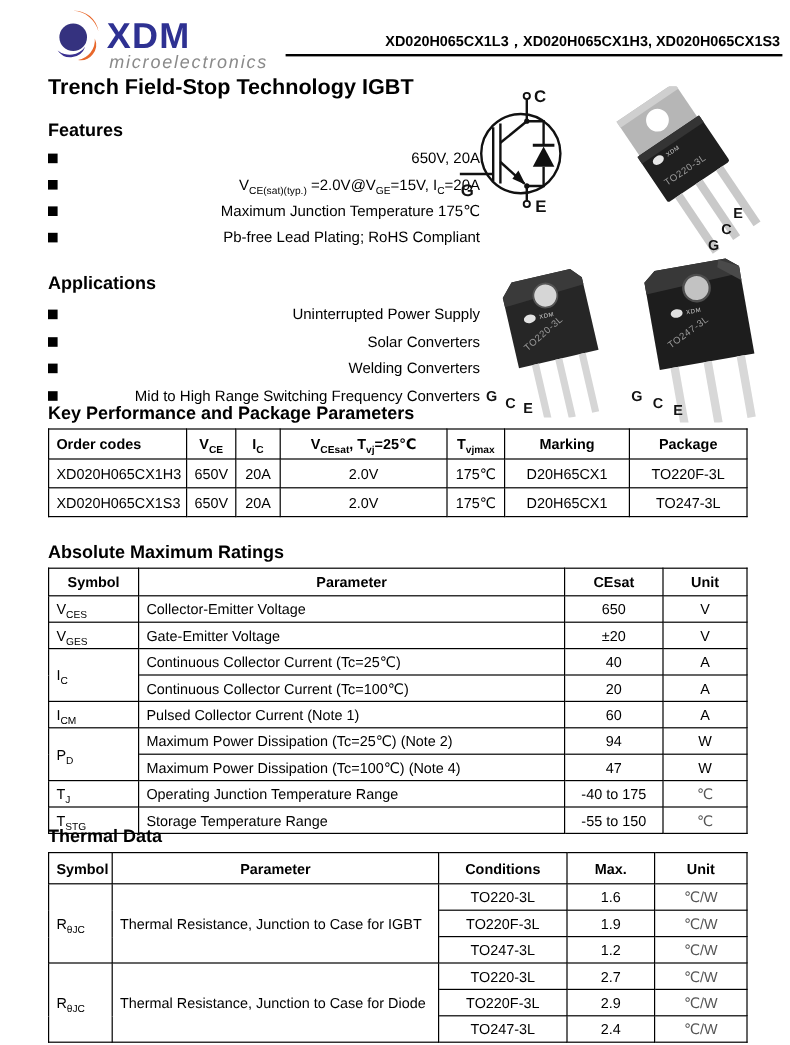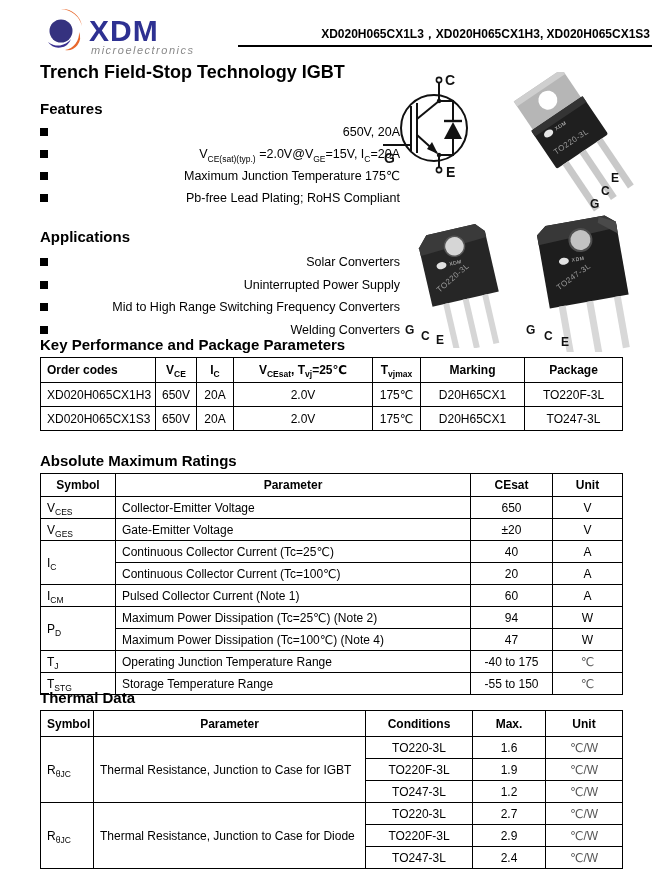--- a/index.html
+++ b/index.html
@@ -3,21 +3,21 @@
 <meta charset="utf-8">
 <style>
   html,body{margin:0;padding:0;background:#ffffff;}
   body{font-family:"Liberation Sans","DejaVu Sans",sans-serif;color:#000;}
   .page{position:relative;width:658px;height:871px;background:#fff;overflow:hidden;}
 
   
   .logo-wrap{position:absolute;left:35px;top:4px;width:190px;height:56px;}
   .logo-mark{position:absolute;left:0;top:2px;width:50px;height:50px;}
   .brand{position:absolute;left:54px;top:10px;font-size:30px;font-weight:bold;color:#2e3192;letter-spacing:1px;}
-  .brand-sub{position:absolute;left:56px;top:40px;font-size:11px;font-style:italic;color:#8a8a8a;letter-spacing:1.5px;}
+  .brand-sub{position:absolute;left:56px;top:40px;font-size:15px;font-style:italic;color:#8a8a8a;letter-spacing:1.5px;}
   .part-numbers{position:absolute;right:8px;top:26px;font-size:12px;font-weight:bold;white-space:nowrap;}
   .header-rule{position:absolute;left:238px;right:6px;top:45px;height:2px;background:#000;}
 
   .doc-title{position:absolute;left:40px;top:62px;font-size:18px;font-weight:bold;}
 
   .section-h{position:absolute;left:40px;font-size:15px;font-weight:bold;}
   .bullet-list{position:absolute;left:40px;width:360px;text-align:right;}
   .bullet-item{position:relative;padding-left:30px;margin-bottom:9px;font-size:12.5px;line-height:13px;}
   .bullet-item .sq{position:absolute;left:0;top:2px;width:8px;height:8px;background:#000;}
   sub{font-size:8.5px;line-height:0;}
@@ -127,33 +127,33 @@
     </g>
     <text class="pin-label" x="121" y="110">E</text>
     <text class="pin-label" x="111" y="123">C</text>
     <text class="pin-label" x="100" y="136">G</text>
   </svg>
 
   <div class="section-h" style="top:228px;">Applications</div>
   <div class="bullet-list app-list" style="top:256px;">
     <div class="bullet-item">
       <span class="sq"></span>
+      <span>Uninterrupted Power Supply</span>
+    </div>
+    <div class="bullet-item">
+      <span class="sq"></span>
       <span>Solar Converters</span>
     </div>
     <div class="bullet-item">
       <span class="sq"></span>
-      <span>Uninterrupted Power Supply</span>
+      <span>Welding Converters</span>
     </div>
     <div class="bullet-item">
       <span class="sq"></span>
       <span>Mid to High Range Switching Frequency Converters</span>
-    </div>
-    <div class="bullet-item">
-      <span class="sq"></span>
-      <span>Welding Converters</span>
     </div>
   </div>
 
   <svg style="position:absolute;left:398px;top:214px;" width="118" height="134" viewBox="0 0 118 134">
     <g transform="translate(60,52) rotate(-13)">
       <path d="M -34,-26 L -24,-37 L 26,-37 L 34,-28 L 34,34 L -34,34 Z" fill="#262626"></path>
       <path d="M -34,-26 L -24,-37 L 26,-37 L 34,-28 L 34,-22 L -34,-18 Z" fill="#3a3a3a"></path>
       <circle cx="1" cy="-20" r="10" fill="#d6d6d6"></circle>
       <circle cx="1" cy="-20" r="10" fill="none" stroke="#555" stroke-width="1.5"></circle>
       <ellipse cx="-16" cy="-4" rx="5" ry="3.5" fill="#e2e2e2"></ellipse>

